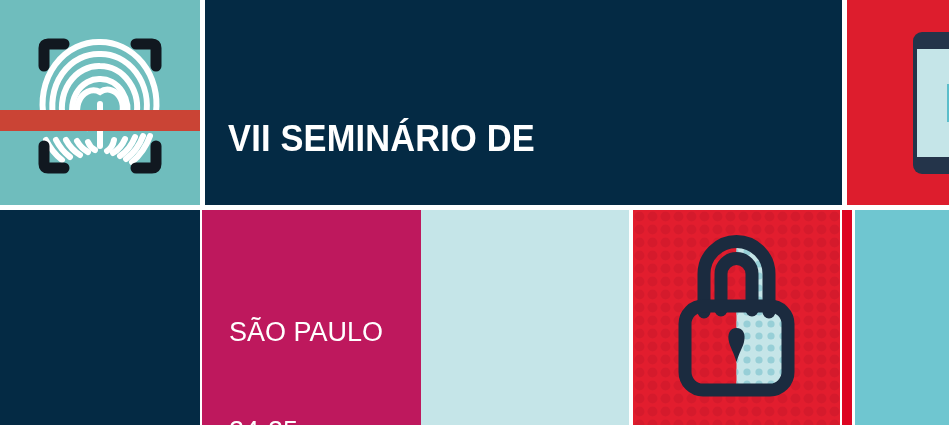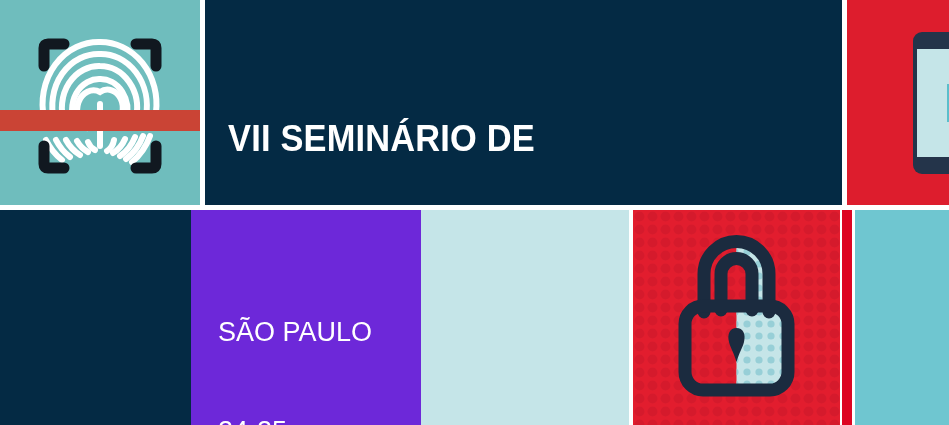--- a/index.html
+++ b/index.html
@@ -34,22 +34,22 @@
   #panel-phone {
     left: 847px; top: 0; width: 102px; height: 205px;
     background: #DD1D2D;
   }
   
   #panel-navy-bl {
     left: 0; top: 210px; width: 200px; height: 215px;
     background: #042A44;
   }
   #panel-date {
-    left: 191px; top: 210px; width: 240px; height: 215px;
-    background: #6d28d9;
+    left: 202px; top: 210px; width: 240px; height: 215px;
+    background: #be185d;
   }
   #panel-lightblue {
     left: 421px; top: 210px; width: 208px; height: 215px;
     background: #C5E5E8;
   }
   #panel-lock {
     left: 633px; top: 210px; width: 207px; height: 215px;
     background: #E21D2E;
   }
   #panel-red-strip {

